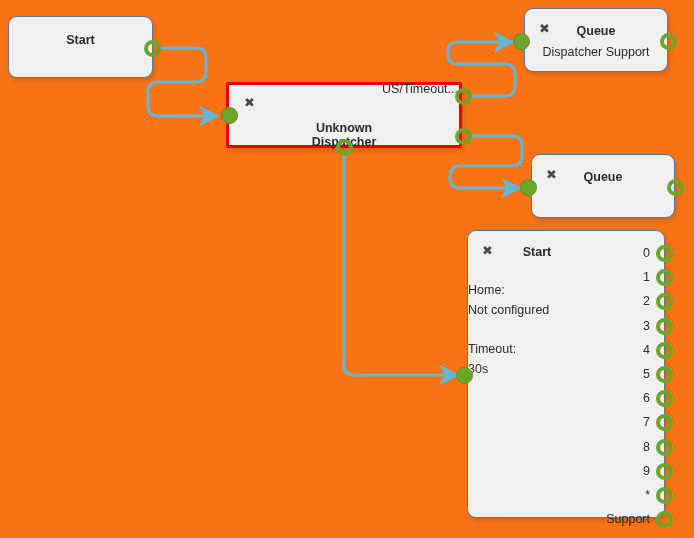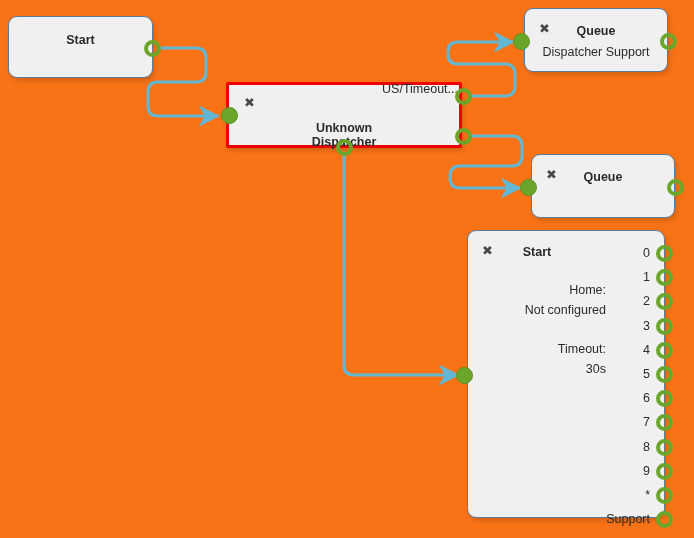--- a/index.html
+++ b/index.html
@@ -92,21 +92,21 @@
     white-space: nowrap;
     text-align: right;
     z-index: 5;
   }
 
   
   .menu-body-line {
     position: absolute;
     left: 0;
     right: 58px;
-    text-align: right;
+    text-align: left;
     font-size: 12.5px;
     color: #2b2b2b;
   }
 </style>
 </head>
 <body>
 
 <div id="canvas">
 
   <svg id="wires" viewBox="0 0 694 538" width="694" height="538">

